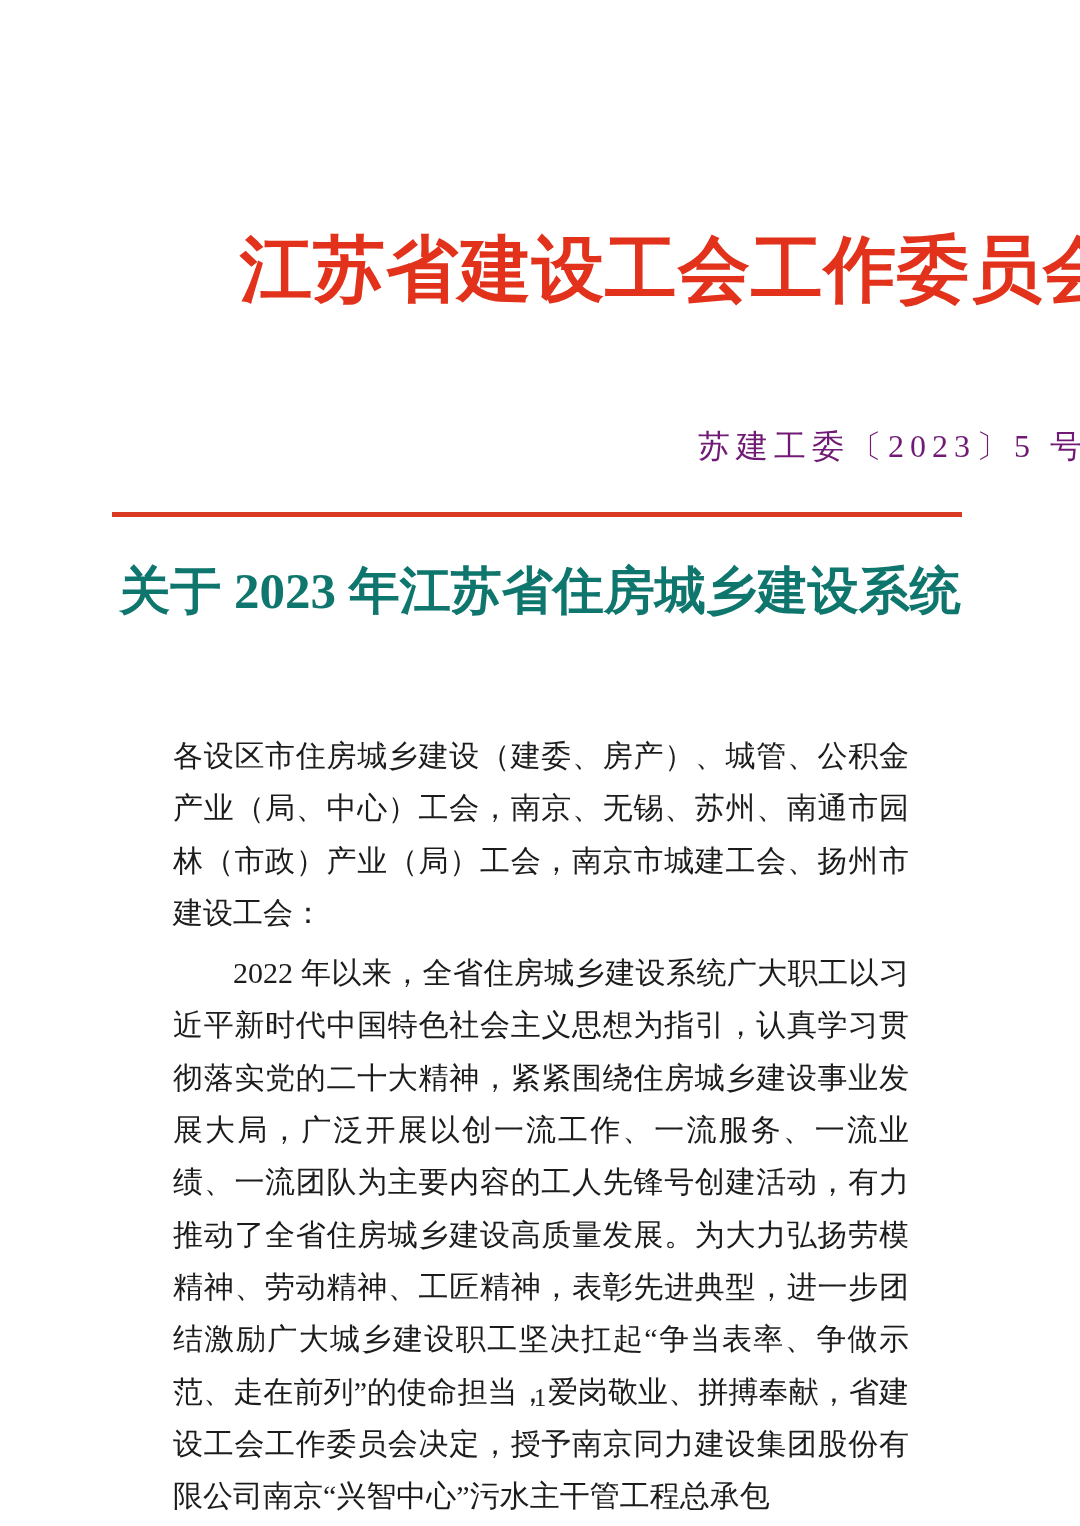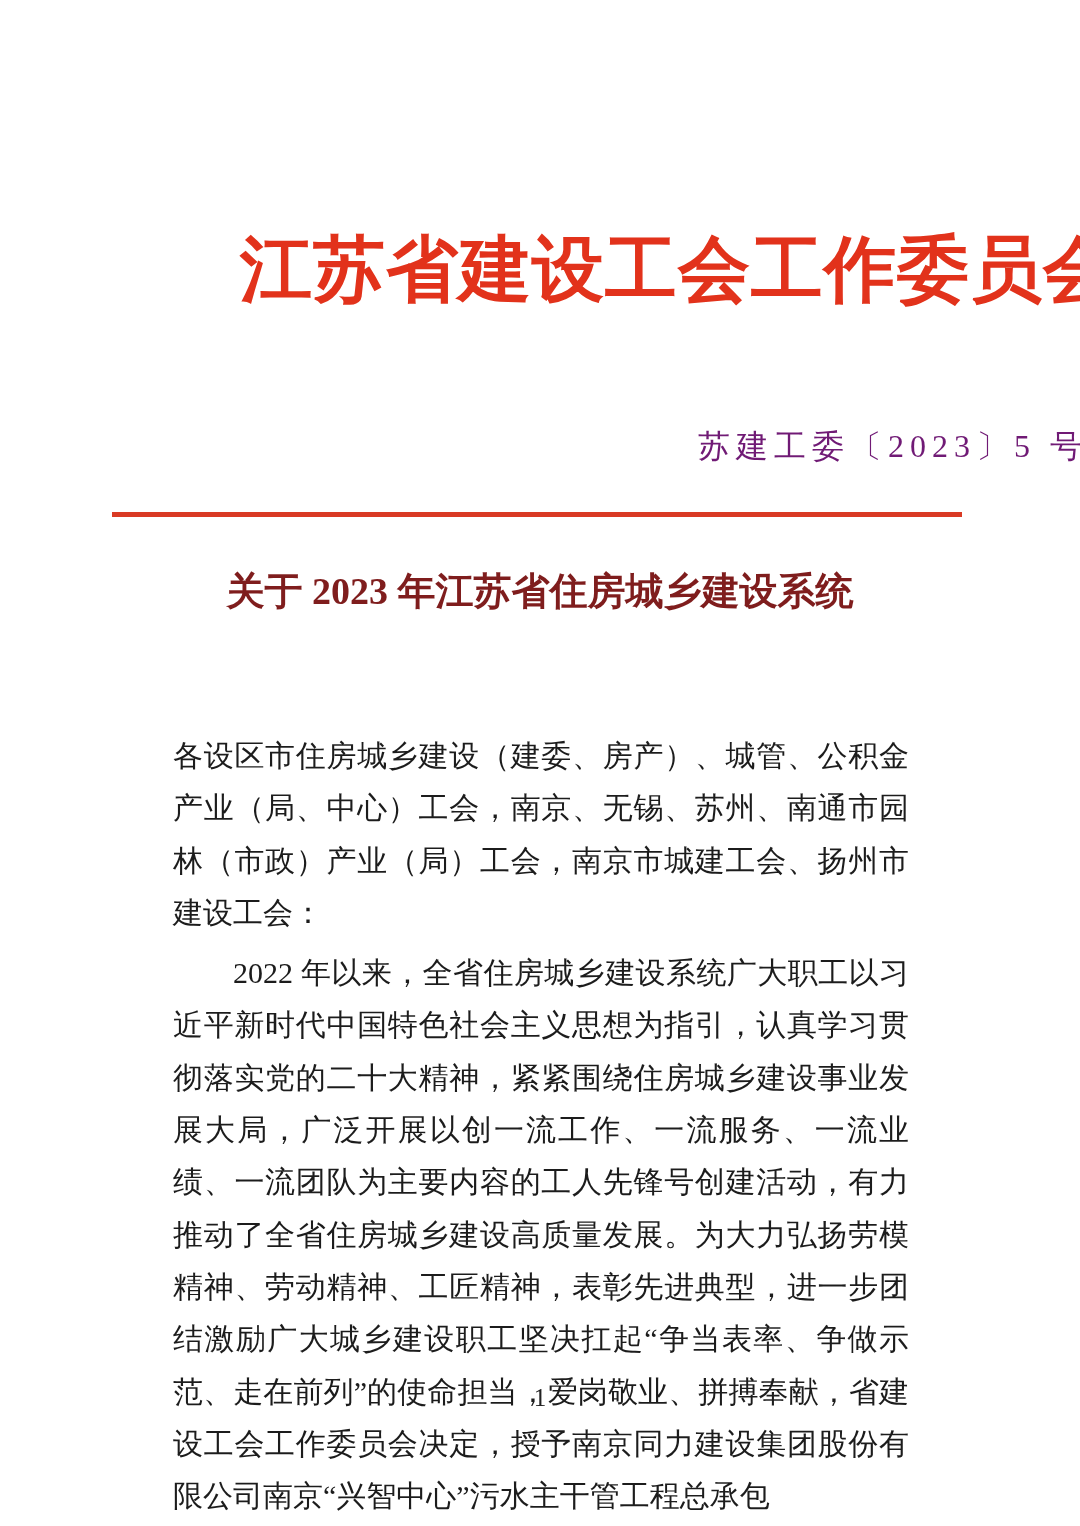--- a/index.html
+++ b/index.html
@@ -50,24 +50,24 @@
     width: 850px;
     height: 5px;
     background: #d93a24;
   }
   .doc-title {
     position: absolute;
     top: 563px;
     left: 0;
     width: 100%;
     text-align: center;
-    font-size: 38px;
+    font-size: 51px;
     line-height: 57px;
     font-weight: bold;
-    color: #7f1d1d;
+    color: #0f766e;
   }
   .body-text {
     position: absolute;
     top: 722px;
     left: 165px;
     width: 752px;
     font-size: 30px;
     line-height: 52.3px;
     text-align: justify;
     text-align-last: left;

